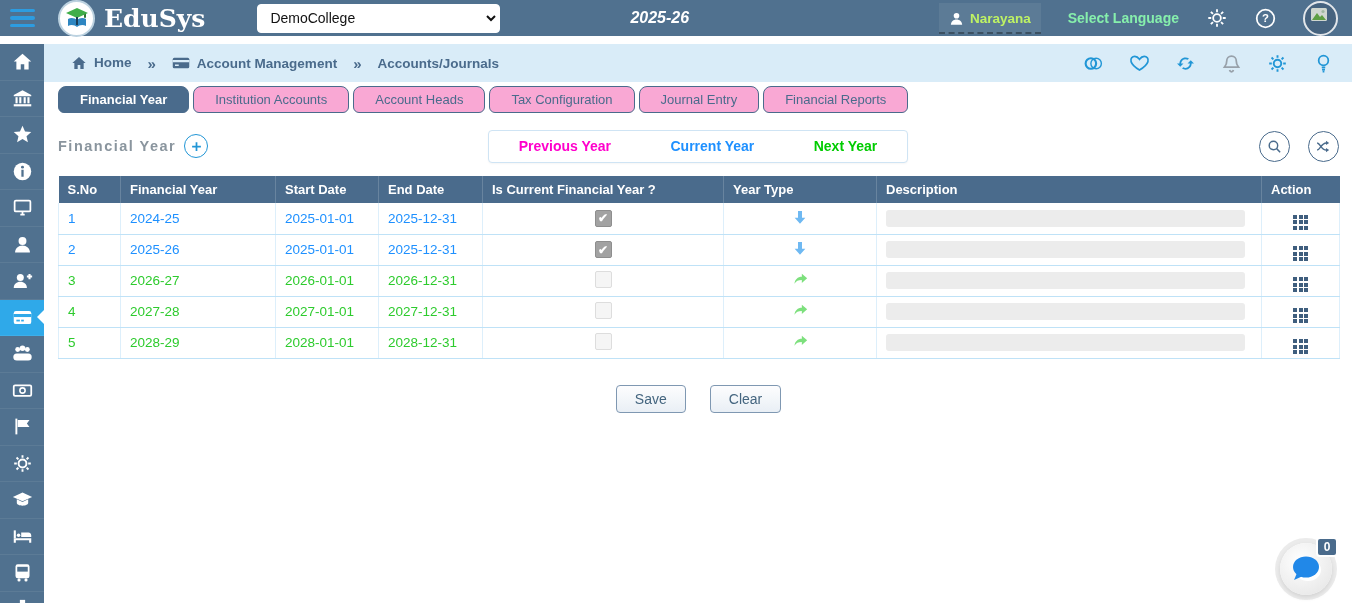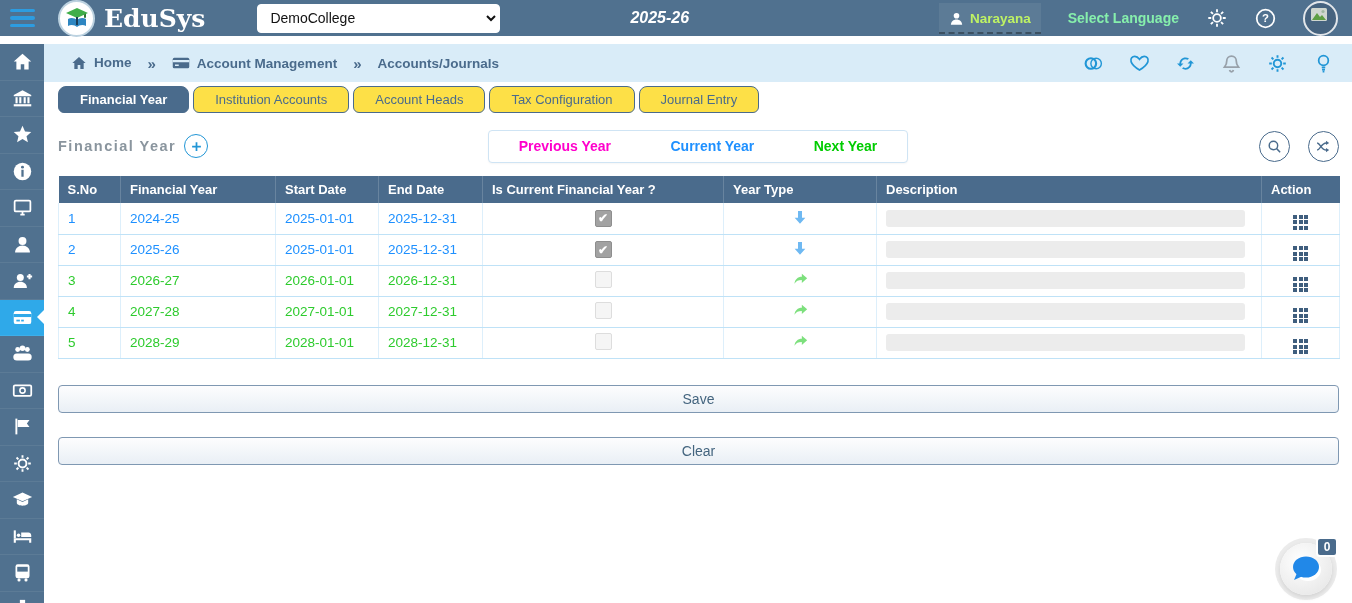--- a/index.html
+++ b/index.html
@@ -44,21 +44,21 @@
   .crumb { display:flex; align-items:flex-start; gap:7px; color:#4a6b8c; font-size:13.5px; font-weight:bold; cursor:pointer; }
   .crumb-sep { color:#4a6b8c; font-size:15px; font-weight:bold; margin:0 16px; }
   .crumb-icons { margin-left:auto; display:flex; align-items:center; gap:25px; }
   .crumb-icons .tb-ic svg { width:21px; height:21px; }
 
   
   .content { position:absolute; top:82px; left:44px; width:1308px; padding:4px 13px 0 14px; }
 
   .tabs { display:flex; gap:4px; }
   .tab { height:27px; padding:0 21px; display:flex; align-items:center; font-size:13px;
-    color:#4a6b8c; background:#fde047; border:1px solid #4a6b8c; border-radius:8px 8px 6px 6px; cursor:pointer; }
+    color:#4a6b8c; background:#f9a8d4; border:1px solid #4a6b8c; border-radius:8px 8px 6px 6px; cursor:pointer; }
   .tab.active { background:#4a6b8c; color:#fff; font-weight:bold; border-color:#4a6b8c; }
 
   .title-row { display:flex; align-items:center; margin-top:17px; height:32px; }
   .sec-title { color:#8a959e; font-size:14.5px; font-weight:bold; letter-spacing:1.5px; }
   .plus-btn { width:24px; height:24px; border-radius:50%; border:1.5px solid #2196d6; background:#fff;
     margin-left:8px; display:flex; align-items:center; justify-content:center; cursor:pointer; }
   .year-nav { position:absolute; left:50%; transform:translateX(-50%); width:420px; height:33px;
     border:1px solid #cfe4f4; border-radius:4px; background:#fff; box-shadow:0 1px 2px rgba(0,0,0,.04);
     display:flex; align-items:center; justify-content:space-around; }
   .yn { font-size:14px; font-weight:bold; cursor:pointer; }
@@ -80,21 +80,21 @@
   td.c { text-align:center; }
   .chk { width:17px; height:17px; border-radius:2px; display:inline-flex; align-items:center;
     justify-content:center; cursor:pointer; }
   .chk.checked { background:#a2a2a2; border:1px solid #8e8e8e; color:#fff; font-size:12px; font-weight:bold; }
   .chk.unchecked { background:#f5f5f5; border:1px solid #ddd; }
   .yt-ic { display:inline-flex; cursor:pointer; }
   .desc-input { width:98%; height:17px; background:#ececec; border-radius:3px; }
   .grid-ic { display:inline-grid; grid-template-columns:repeat(3,4px); gap:1.5px; cursor:pointer; }
   .grid-ic i { width:4px; height:4px; background:#3f5e7e; }
 
-  .btn-row { display:flex; justify-content:center; gap:24px; margin-top:26px;flex-direction:column; }
+  .btn-row { display:flex; justify-content:center; gap:24px; margin-top:26px; }
   .form-btn { min-width:70px; height:28px; padding:0 18px; font-size:14px; color:#44657f;
     background:linear-gradient(#fdfdfe,#e9eff5); border:1px solid #7f98b2; border-radius:4px; cursor:pointer;
     font-family:"Liberation Sans", sans-serif; }
 
   
   .chat-widget { position:fixed; right:16px; bottom:10px; width:56px; height:56px; }
   .chat-btn { width:52px; height:52px; border-radius:50%; background:radial-gradient(circle at 40% 35%, #ffffff, #e3e3e3);
     box-shadow:0 0 0 5px rgba(210,210,210,.45), 0 2px 5px rgba(0,0,0,.2);
     display:flex; align-items:center; justify-content:center; cursor:pointer; margin-top:6px; }
   .chat-badge { position:absolute; top:0; right:-2px; min-width:22px; height:20px; background:#4a6b8c;
@@ -329,20 +329,21 @@
 </div>
 
 <main class="content">
 
   <div class="tabs">
     <div class="tab active">Financial Year</div>
     <div class="tab">Institution Accounts</div>
     <div class="tab">Account Heads</div>
     <div class="tab">Tax Configuration</div>
     <div class="tab">Journal Entry</div>
+    <div class="tab">Financial Reports</div>
   </div>
 
   <div class="title-row">
     <span class="sec-title">Financial Year</span>
     <span class="plus-btn">
       <svg width="15" height="15" viewBox="0 0 24 24">
           <path d="M12 5v14M5 12h14" stroke="#2196d6" stroke-width="2.8" fill="none"></path>
         </svg>
     </span>
     <div class="year-nav">

